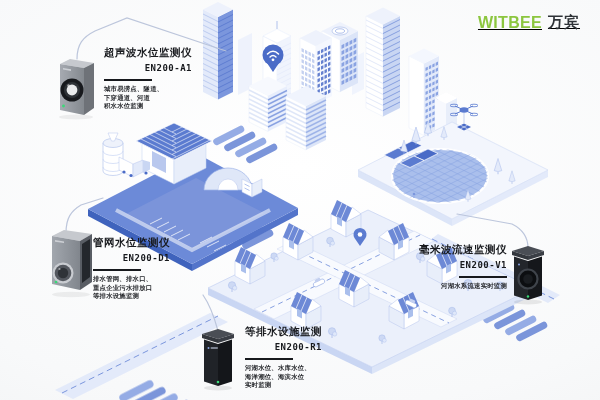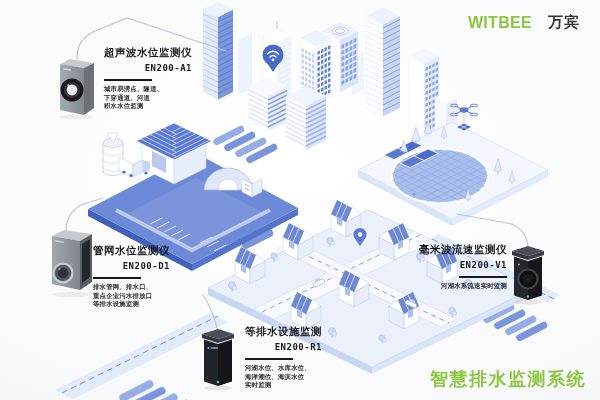--- a/index.html
+++ b/index.html
@@ -11,21 +11,21 @@
   .city{position:absolute;left:0;top:0;width:600px;height:400px;}
   .device{position:absolute;}
   .card{position:absolute;color:#17191d;}
   .card .name{font-size:10.5px;font-weight:800;letter-spacing:.5px;white-space:nowrap;}
   .card .model{font-family:"DejaVu Sans Mono",monospace;font-size:9px;font-weight:700;letter-spacing:.5px;margin-top:3px;text-align:right;}
   .card .rule{width:48px;height:2px;background:#17191d;margin:6px 0 4px 0;}
   .card .desc{font-size:6.4px;font-weight:700;line-height:1.2;letter-spacing:.2px;color:#26282c;}
   .card .desc span{display:block;margin-bottom:1px;white-space:nowrap;}
   .card.right{text-align:right;}
   .card.right .rule{margin-left:auto;}
-  .logo{position:absolute;top:13px;right:20px;display:flex;align-items:center;gap:16px;}
+  .logo{position:absolute;top:13px;right:20px;display:flex;align-items:center;gap:6px;text-decoration:underline;}
   .logo .en{font-size:16px;font-weight:800;color:var(--green,#8CC63F);letter-spacing:.3px;}
   .logo .zh{font-size:15px;font-weight:800;color:#2f3338;letter-spacing:1px;}
   .footer{position:absolute;right:14px;bottom:9px;text-align:right;}
   .footer .zh{font-size:18px;font-weight:800;letter-spacing:1.5px;color:var(--green,#8CC63F);}
   .footer .en{font-size:7.5px;font-weight:700;letter-spacing:.3px;color:var(--green,#8CC63F);margin-top:2px;}
 </style>
 </head>
 <body>
 
 <div class="stage">
@@ -646,21 +646,21 @@
     <div class="name">超声波水位监测仪</div>
     <div class="model">EN200-A1</div>
     <div class="rule"></div>
     <div class="desc">
       <span>城市易涝点、隧道、</span>
       <span>下穿通道、河道</span>
       <span>积水水位监测</span>
     </div>
   </div>
 
-  <div class="card" style="left:93px;top:244px">
+  <div class="card" style="left:93px;top:236px">
     <div class="name">管网水位监测仪</div>
     <div class="model">EN200-D1</div>
     <div class="rule"></div>
     <div class="desc">
       <span>排水管网、排水口、</span>
       <span>重点企业污水排放口</span>
       <span>等排水设施监测</span>
     </div>
   </div>
 
@@ -683,16 +683,15 @@
       <span>河湖水系流速实时监测</span>
     </div>
   </div>
 
   <div class="logo">
     <span class="en">WITBEE</span>
     <span class="zh">万宾</span>
   </div>
 
   <div class="footer">
-    <div class="zh">智慧排水监测系统</div>
   </div>
 
 </div>
 
 </body></html>

